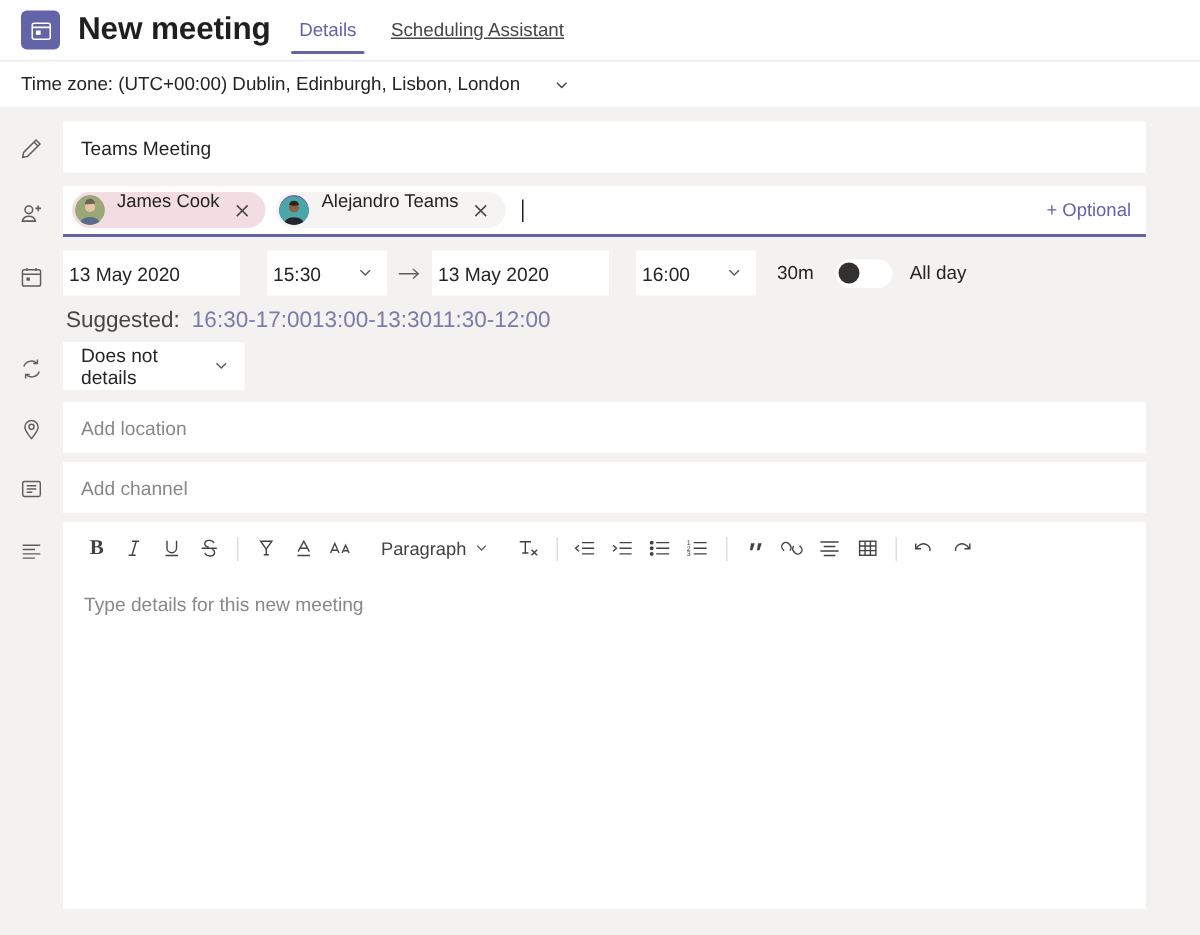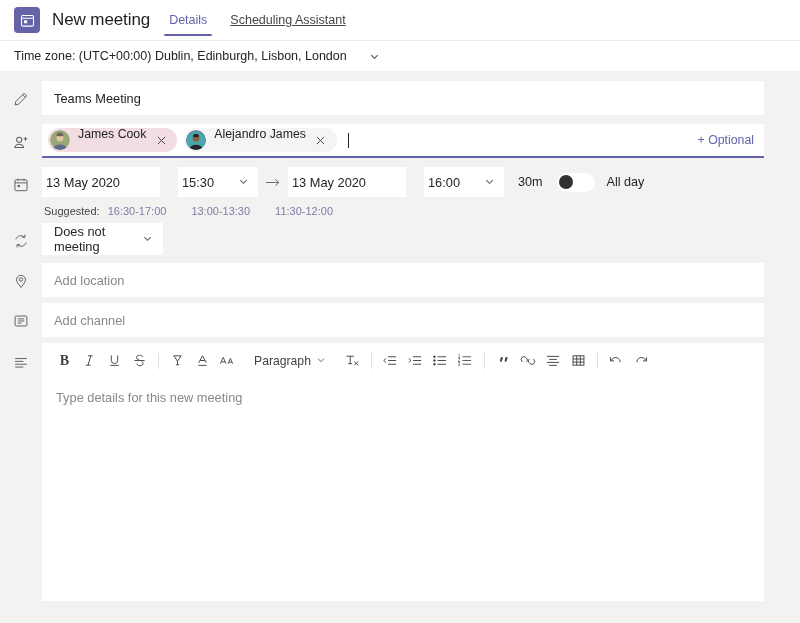--- a/index.html
+++ b/index.html
@@ -23,22 +23,22 @@
   }
   .app-icon {
     width: 26px; height: 26px;
     background: #6264a7;
     border-radius: 4px;
     display: flex; align-items: center; justify-content: center;
     flex: 0 0 auto;
   }
   .app-icon svg { display: block; }
   .header-title {
-    font-size: 17px;
-    font-weight: normal;
+    font-size: 21px;
+    font-weight: bold;
     color: #201f1e;
     margin-left: 12px;
     letter-spacing: -0.1px;
     white-space: nowrap;
   }
   .tabs { display: flex; align-items: stretch; height: 40px; margin-left: 14px; }
   .tab {
     display: flex; align-items: center;
     padding: 0 5px;
     font-size: 12.5px;
@@ -209,30 +209,30 @@
     border-radius: 50%;
     background: #323130;
   }
   .allday-label {
     font-size: 12.6px;
     color: #242424;
     margin-left: 12px;
     white-space: nowrap;
   }
   .suggested {
-    font-size: 11px;
+    font-size: 15px;
     color: #605e5c;
     padding: 8px 0 0 2px;
     display: flex;
     align-items: center;
   }
   .suggested .sug-label { color: #484644; margin-right: 8px; }
   .suggested .sug-item {
     color: #7c7ca8;
-    margin-right: 25px;
+    margin-right: 0;
     cursor: pointer;
   }
 
   .select-box {
     background: #ffffff;
     height: 32px;
     width: 121px;
     display: flex;
     align-items: center;
     justify-content: space-between;
@@ -351,21 +351,21 @@
         <div class="chip grey">
           <span class="avatar">
             <svg width="20" height="20" viewBox="0 0 20 20">
               <circle cx="10" cy="10" r="10" fill="#6f5fa8"></circle>
               <path d="M0 11a10 10 0 0120 0v9H0z" fill="#4aa6a8"></path>
               <circle cx="10" cy="8.4" r="3.3" fill="#8a5f45"></circle>
               <path d="M2.8 20c.9-3.4 3.5-5.2 7.2-5.2s6.3 1.8 7.2 5.2z" fill="#23262b"></path>
               <path d="M6.8 6.6a3.3 3.3 0 016.5 0c-2.2.7-4.3.7-6.5 0z" fill="#2e241d"></path>
             </svg>
           </span>
-          <span class="name">Alejandro James</span>
+          <span class="name">Alejandro Teams</span>
           <span class="chip-x">
             <svg width="9" height="9" viewBox="0 0 10 10" stroke="#484644" stroke-width="1.1">
               <line x1="1" y1="1" x2="9" y2="9"></line>
                 <line x1="9" y1="1" x2="1" y2="9"></line>
             </svg>
           </span>
         </div>
         <span class="caret"></span>
         <span class="optional-link">+ Optional</span>
       </div>
@@ -429,21 +429,21 @@
     <div class="rail">
       <svg width="16" height="16" viewBox="0 0 18 18" fill="none" stroke="#605e5c" stroke-width="1.1">
         <path d="M3.2 7.2a6 6 0 019.8-2.5"></path>
         <polyline points="13.4,1.8 13.4,4.9 10.3,4.9"></polyline>
         <path d="M14.8 10.8a6 6 0 01-9.8 2.5"></path>
         <polyline points="4.6,16.2 4.6,13.1 7.7,13.1"></polyline>
       </svg>
     </div>
     <div class="field-area">
       <div class="select-box">
-        <span>Does not meeting</span>
+        <span>Does not details</span>
         <span>
           <svg width="11" height="11" viewBox="0 0 12 12" fill="none" stroke="#605e5c" stroke-width="1.1">
             <polyline points="2.5,4.5 6,8 9.5,4.5"></polyline>
           </svg>
         </span>
       </div>
     </div>
   </div>
 
   <div class="row" style="margin-top:6px;">

